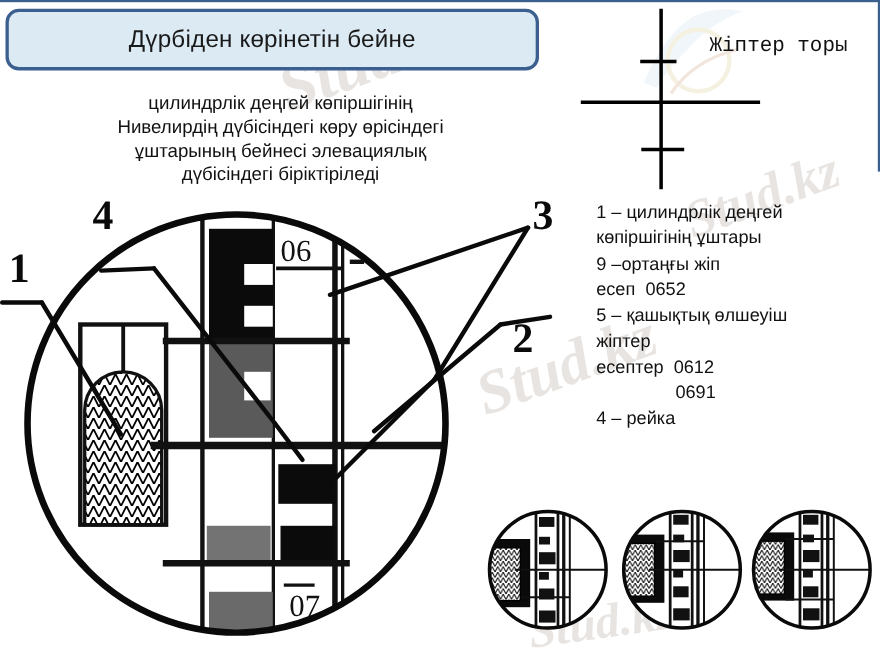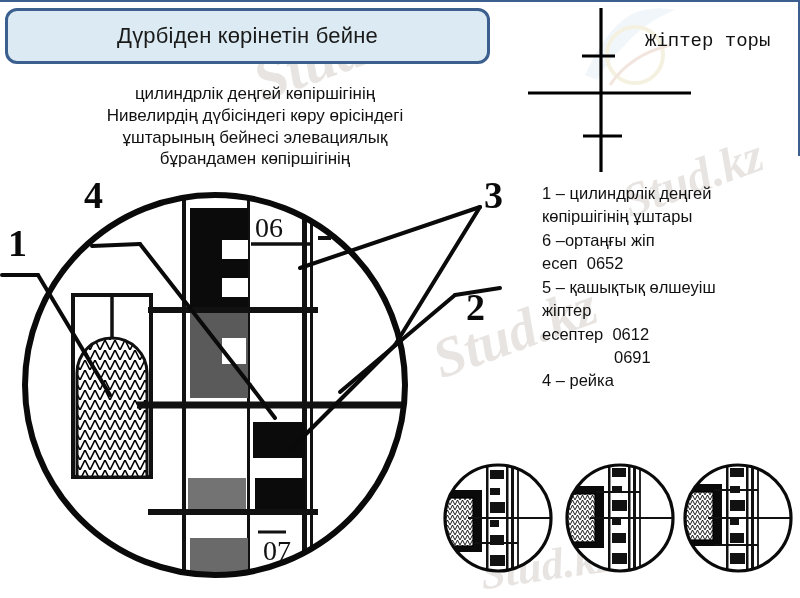--- a/index.html
+++ b/index.html
@@ -108,41 +108,41 @@
   </svg>
 
   <div class="title-box">
     <span class="title-text">Дүрбіден көрінетін бейне</span>
   </div>
 
   <div class="subtitle">
     <div>цилиндрлік деңгей көпіршігінің</div>
     <div>Нивелирдің дүбісіндегі көру өрісіндегі</div>
     <div>ұштарының бейнесі элевациялық</div>
-    <div>бұрандамен көпіршігінің</div>
+    <div>дүбісіндегі біріктіріледі</div>
   </div>
 
   <svg class="reticle" viewBox="0 0 180 175">
     <g stroke="#000" stroke-linecap="butt">
 
       <line x1="76" y1="8" x2="76" y2="172" stroke-width="3.2"></line>
 
       <line x1="57" y1="56" x2="90" y2="56" stroke-width="3.2"></line>
 
       <line x1="3" y1="93" x2="166" y2="93" stroke-width="3.2"></line>
 
       <line x1="58" y1="136" x2="97" y2="136" stroke-width="3.2"></line>
     </g>
   </svg>
   <div class="reticle-label">Жіптер торы</div>
 
   <div class="legend">
     <div>1 – цилиндрлік деңгей</div>
     <div>көпіршігінің ұштары</div>
-    <div>6 –ортаңғы жіп</div>
+    <div>9 –ортаңғы жіп</div>
     <div>есеп  0652</div>
     <div>5 – қашықтық өлшеуіш</div>
     <div>жіптер</div>
     <div>есептер  0612</div>
     <div class="indent">0691</div>
     <div>4 – рейка</div>
   </div>
 
   <svg class="main-fig" viewBox="0 0 510 438">
     <defs>

